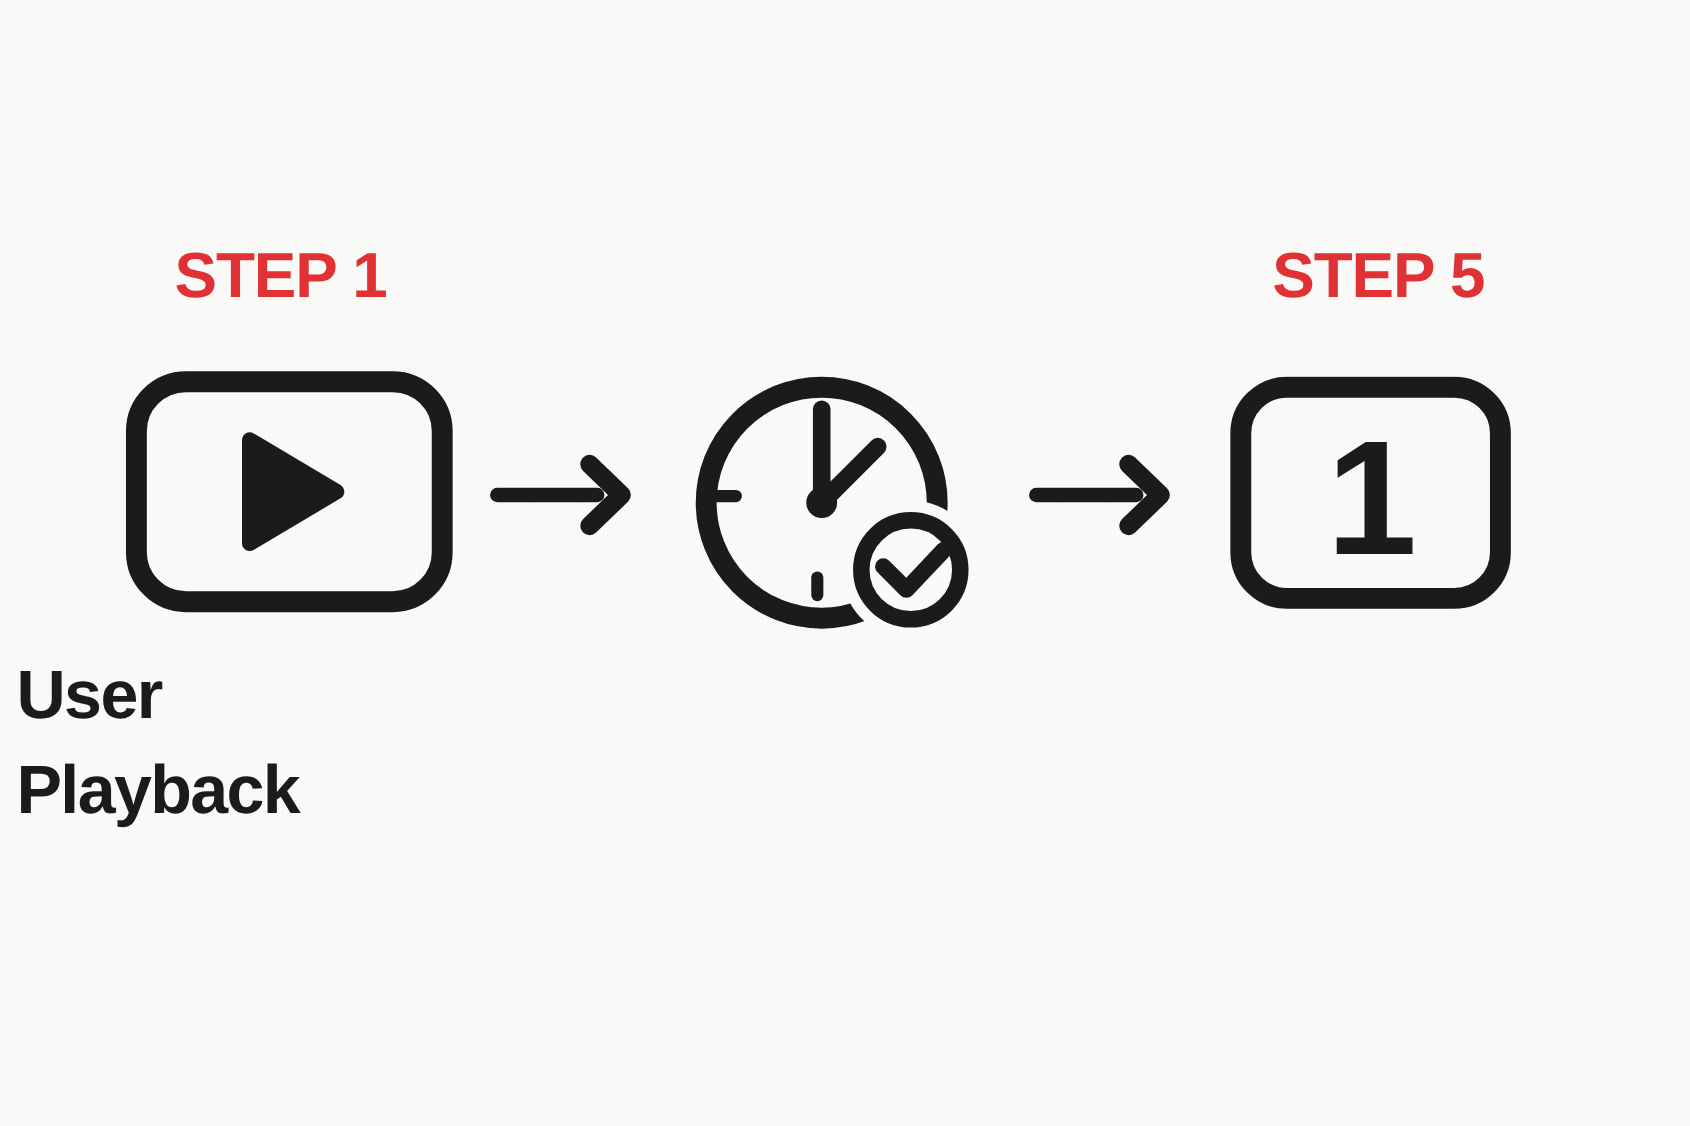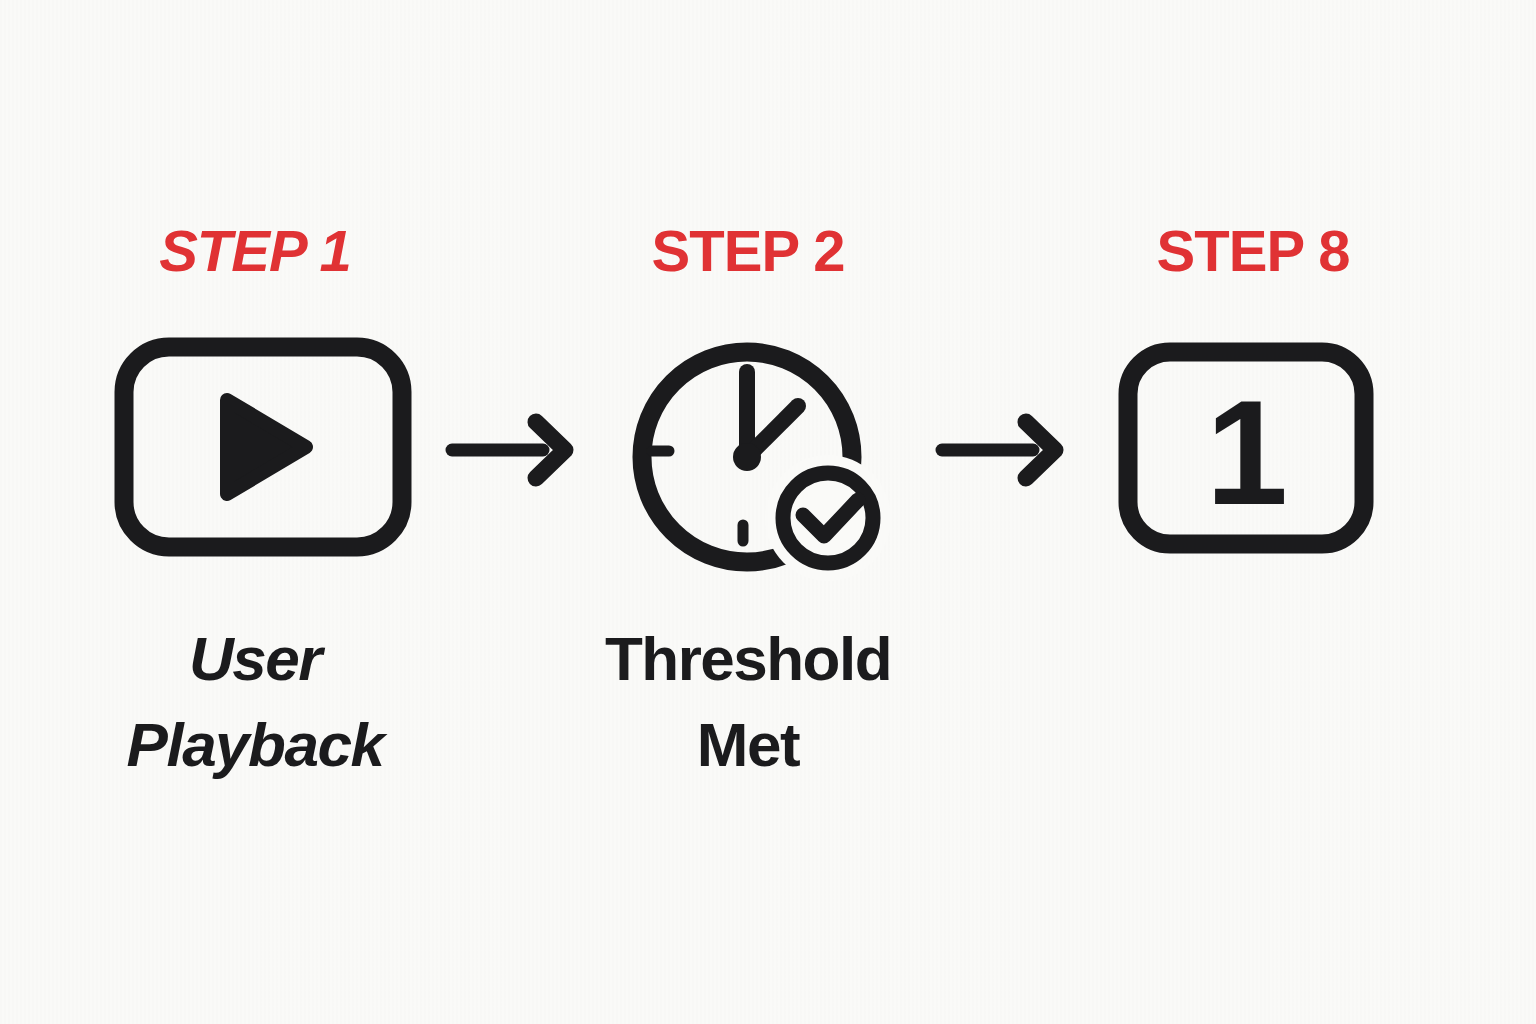--- a/index.html
+++ b/index.html
@@ -22,21 +22,21 @@
     background:
       repeating-linear-gradient(90deg, rgba(0,0,0,0.008) 0 2px, rgba(255,255,255,0.01) 2px 4px),
       var(--bg);
   }
   .step-col {
     position: absolute;
     top: 0;
     width: 400px;
     height: 1024px;
   }
-  .step-col.c1 { left: 55px; font-style: italic; }
+  .step-col.c1 { left: 55px; }
   .step-col.c2 { left: 548px; }
   .step-col.c3 { left: 1053px; }
 
   .step-label {
     position: absolute;
     top: 221px;
     left: 0;
     width: 100%;
     text-align: center;
     font-size: 58px;
@@ -45,24 +45,24 @@
     letter-spacing: -1px;
     color: var(--accent);
   }
   .icon-svg { position: absolute; display: block; }
   .c1 .icon-svg { left: 59px;  top: 337px; }
   .c2 .icon-svg { left: 70px;  top: 334px; }
   .c3 .icon-svg { left: 65px;  top: 342px; }
 
   .caption {
     position: absolute;
-    top: 616px;
+    top: 590px;
     left: -40px;
     width: 480px;
-    text-align: center;
+    text-align: left;
     font-size: 62px;
     line-height: 86px;
     font-weight: bold;
     letter-spacing: -1.5px;
     color: var(--ink);
   }
   .arrow-svg { position: absolute; display: block; }
   .arrow-1 { left: 440px; top: 405px; }
   .arrow-2 { left: 930px; top: 405px; }
 
@@ -95,47 +95,42 @@
       <span>Playback</span>
     </div>
   </div>
 
   <svg class="arrow-svg arrow-1" width="140" height="90" viewBox="0 0 140 90">
     <line x1="12" y1="45" x2="103" y2="45" class="stroke" stroke-width="13" stroke-linecap="round"></line>
     <polyline points="96,17 125,45 96,73" class="stroke" stroke-width="17" stroke-linecap="round" stroke-linejoin="round"></polyline>
   </svg>
 
   <div class="step-col c2">
-    <div class="step-label">STEP 2</div>
 
     <svg class="icon-svg" width="280" height="252" viewBox="0 0 280 252">
       <circle cx="129" cy="123" r="105" class="stroke" stroke-width="19" fill="var(--icon-fill)"></circle>
       <line x1="34" y1="117" x2="51" y2="117" class="stroke" stroke-width="11" stroke-linecap="round"></line>
       <line x1="125" y1="191" x2="125" y2="207" class="stroke" stroke-width="11" stroke-linecap="round"></line>
       <line x1="129" y1="123" x2="129" y2="38" class="stroke" stroke-width="16" stroke-linecap="round"></line>
       <line x1="129" y1="123" x2="180" y2="72" class="stroke" stroke-width="16" stroke-linecap="round"></line>
       <circle cx="129" cy="123" r="14" class="fill"></circle>
       <circle cx="210" cy="184" r="63" fill="var(--bg)" stroke="none"></circle>
       <circle cx="210" cy="184" r="45" class="stroke" stroke-width="15" fill="var(--icon-fill)"></circle>
       <polyline points="185,181 206,202 240,166" class="stroke" stroke-width="15" stroke-linecap="round" stroke-linejoin="round"></polyline>
     </svg>
 
-    <div class="caption">
-      <span>Threshold</span><br>
-      <span>Met</span>
-    </div>
   </div>
 
   <svg class="arrow-svg arrow-2" width="140" height="90" viewBox="0 0 140 90">
     <line x1="12" y1="45" x2="103" y2="45" class="stroke" stroke-width="13" stroke-linecap="round"></line>
     <polyline points="96,17 125,45 96,73" class="stroke" stroke-width="17" stroke-linecap="round" stroke-linejoin="round"></polyline>
   </svg>
 
   <div class="step-col c3">
-    <div class="step-label">STEP 8</div>
+    <div class="step-label">STEP 5</div>
 
     <svg class="icon-svg" width="256" height="212" viewBox="0 0 256 212">
       <rect x="10" y="10" width="236" height="192" rx="42" ry="42" class="stroke" stroke-width="19" fill="var(--icon-fill)"></rect>
       <text x="128" y="162" text-anchor="middle" class="count-glyph">1</text>
     </svg>
 
     <div class="caption">
       <br>
     </div>
   </div>

